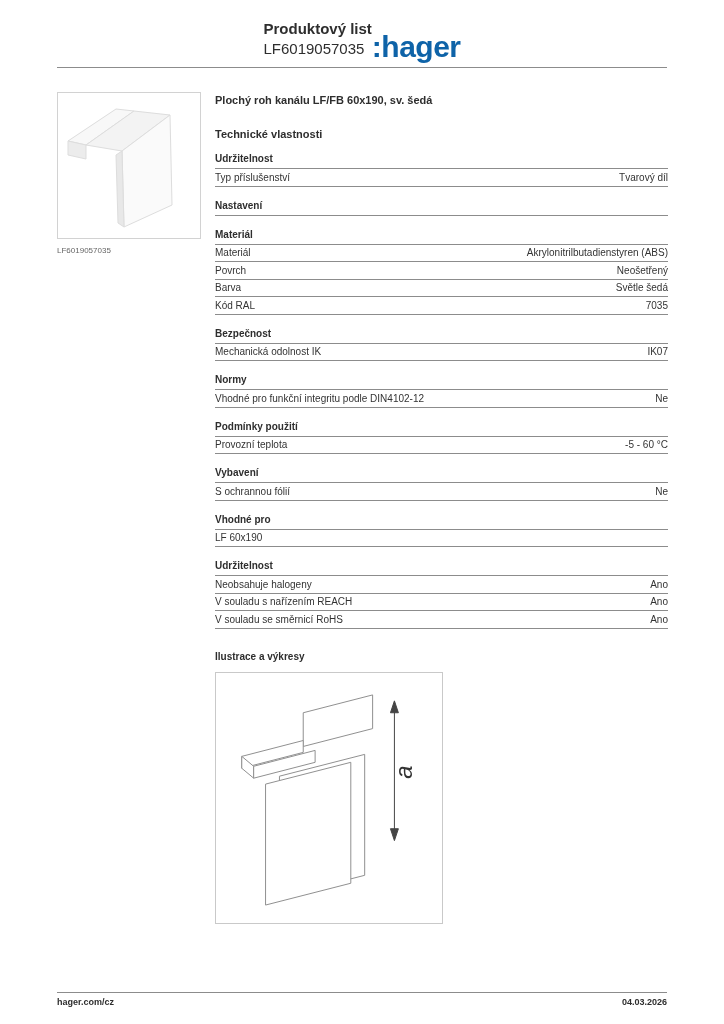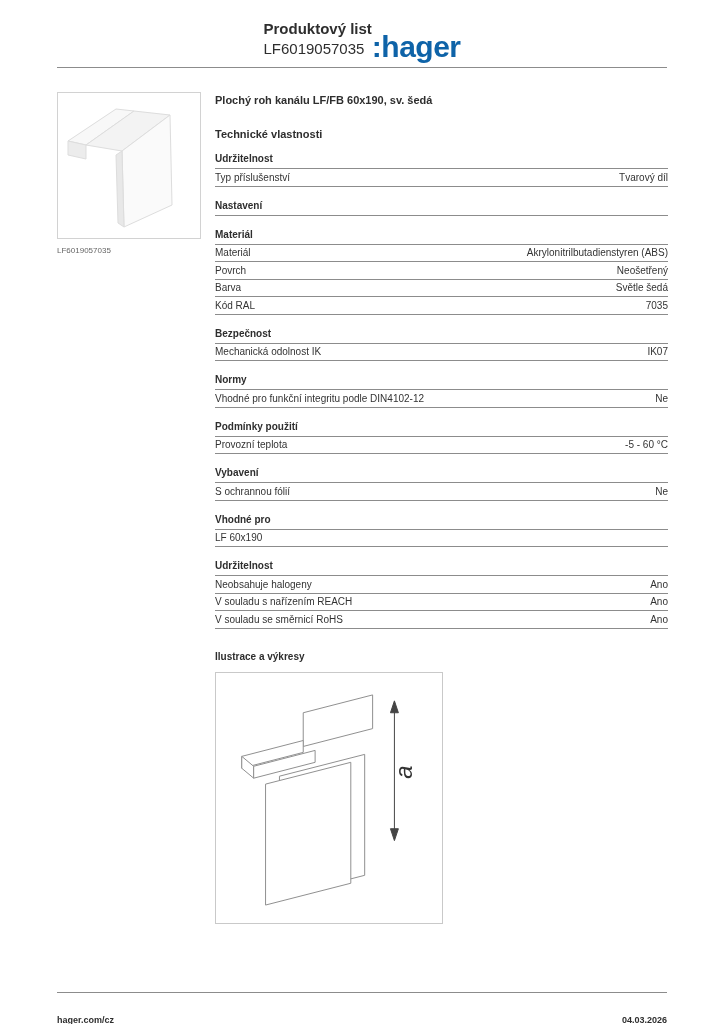--- a/index.html
+++ b/index.html
@@ -27,21 +27,21 @@
   .spec-title { font-size:10px; font-weight:bold; color:#2e2e2e; padding-bottom:4px; border-bottom:1px solid #8c8c8c; }
   .spec-row { display:flex; justify-content:space-between; align-items:baseline; font-size:10px; line-height:1.15; padding:2.5px 0; border-bottom:1px solid #8c8c8c; color:#333; }
   .spec-row .val { text-align:right; white-space:nowrap; padding-left:12px; }
 
   
   .illus-title { font-size:10px; font-weight:bold; color:#2e2e2e; margin-top:22px; }
   .drawing-box { margin-top:10px; width:228px; height:252px; border:1px solid #c9c9c9; background:#fff; }
   .drawing-box svg { display:block; width:100%; height:100%; }
 
   
-  .footer { position:absolute; left:57px; right:57px; top:992px; border-top:1px solid #8c8c8c; padding-top:22px; font-size:9px; }
+  .footer { position:absolute; left:57px; right:57px; top:992px; border-top:1px solid #8c8c8c; padding-top:4px; font-size:9px; }
   .f-left { font-weight:bold; color:#2e2e2e; float:left; }
   .f-center { position:absolute; left:0; right:0; top:7px; text-align:center; color:#9a9a9a; }
   .f-right { font-weight:bold; color:#2e2e2e; float:right; }
 </style>
 </head>
 <body>
 
 <div class="page">
 
   <div class="header">

